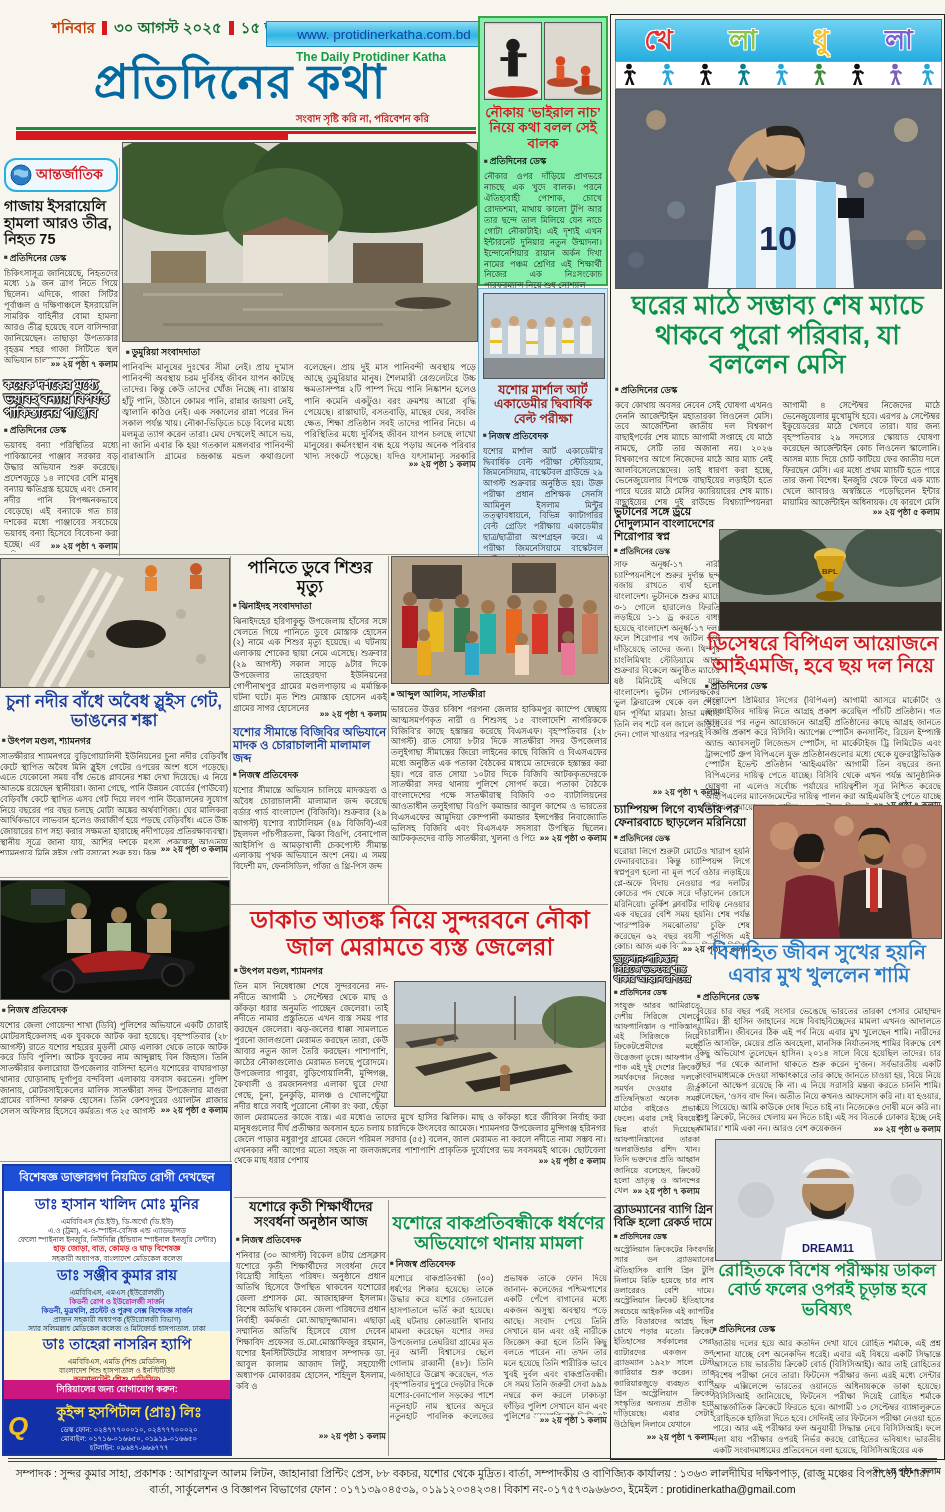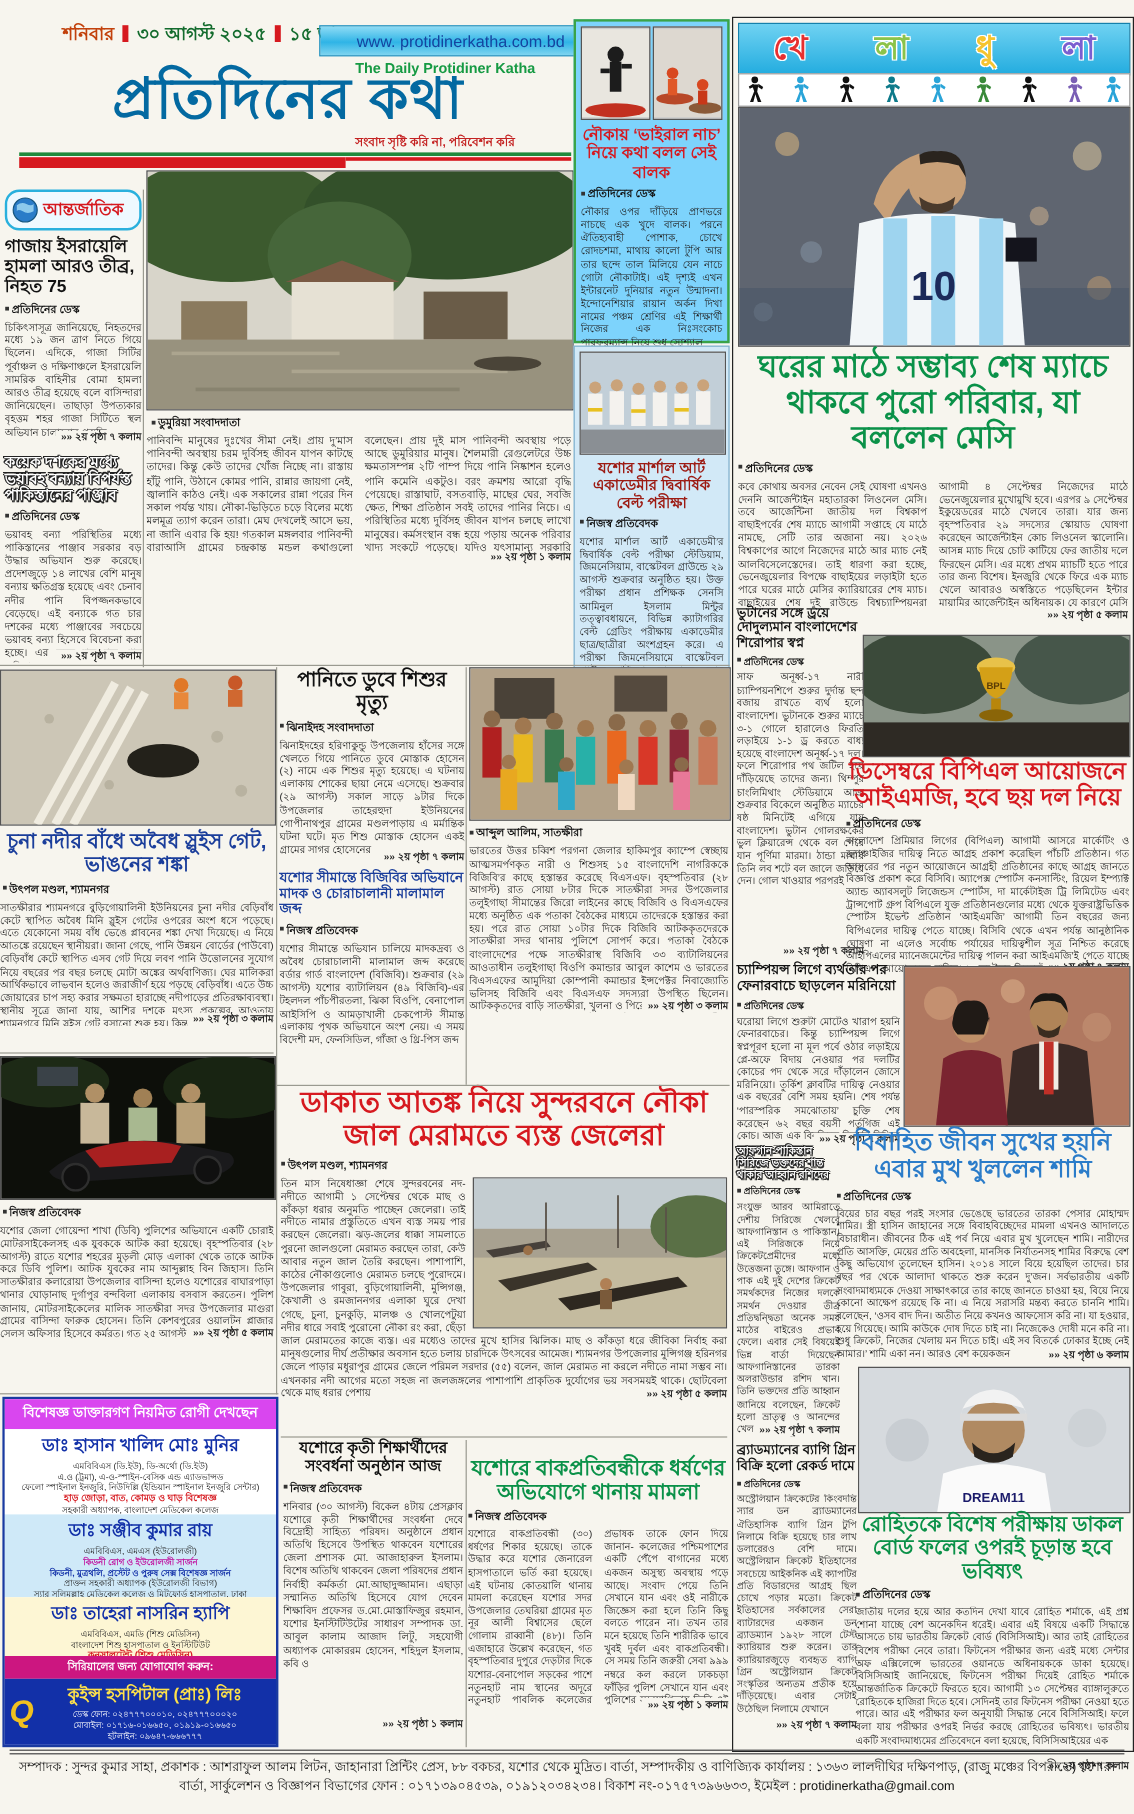--- a/index.html
+++ b/index.html
@@ -27,34 +27,34 @@
   .bd{position:relative;font-size:8.6px;line-height:1.3;text-align:justify;color:#202020;overflow:hidden;}
   .ref{position:absolute;right:0;bottom:0;font-weight:bold;font-size:8.4px;background:#f7f5ee;padding-left:5px;}
   .ref::before{content:"\BB\BB  ";color:#222;}
   .cols2{column-count:2;column-gap:10px;}
   .ctr{text-align:center;}
   .photo{display:block;border:1px solid #555;background:#ccc;}
   
   .vln{position:absolute;width:1px;background:#9a9a90;}
   .hln{position:absolute;height:1px;background:#9a9a90;}
   
-  .viralbox{background:#7dd3fc;border:2px solid #3aa348;padding:4px;box-sizing:border-box;}
+  .viralbox{background:#86efac;border:2px solid #3aa348;padding:4px;box-sizing:border-box;}
   .viralbox .ref{background:#fdeedd;}
   .martialbox{background:#d2e9f7;border:1px solid #7fb0cc;padding:4px;box-sizing:border-box;}
   .martialbox .ref{background:#d2e9f7;}
   .intlbox{border:2.5px solid #29b0dd;border-radius:12px;background:#eef9ff;display:flex;align-items:center;gap:4px;padding:3px 4px;box-sizing:border-box;}
   .intlbox .lbl{color:#d6191f;font-weight:800;font-size:14px;}
   
   .sports{border:1.5px solid #222;background:#f7f5ee;}
   .banner{background:linear-gradient(180deg,#6fd2f2,#23acdf);border:1px solid #1580ab;display:flex;align-items:center;justify-content:space-around;}
   .banner span{font-size:27px;font-weight:800;text-shadow:1px 1px 0 #fff,-1px -1px 0 #fff,1px -1px 0 #fff,-1px 1px 0 #fff;}
   .strip{background:#fff;border:1px solid #999;display:flex;align-items:center;justify-content:center;}
   
   .adbox{border:2px solid #1a3aa0;box-sizing:border-box;background:#fff;display:flex;flex-direction:column;}
-  .adbox .abanner{background:#d946ef;color:#fff;font-weight:800;font-size:11.5px;text-align:center;padding:3px 0;}
+  .adbox .abanner{background:#1d4ed8;color:#fff;font-weight:800;font-size:11.5px;text-align:center;padding:3px 0;}
   .adsec{padding:2px 3px;text-align:center;overflow:hidden;}
   .adsec .dname{color:#1230a8;font-weight:800;font-size:14.5px;}
   .adsec .dl{font-size:7.2px;line-height:1.25;color:#222;}
   .adsec .dl.mg{color:#c016a0;font-weight:bold;}
   .adsec .dl.rd{color:#d6191f;font-weight:bold;font-size:7.8px;}
   .adsec .dl.bl{color:#1230a8;font-weight:bold;}
   .d1{background:#cfe9f8;height:84px;}
   .d2{background:#ffffff;height:86px;}
   .d3{background:#fdf6d4;height:58px;}
   .serialbar{background:#cc1680;color:#fff;font-weight:bold;font-size:9px;text-align:center;padding:2px 0;}

